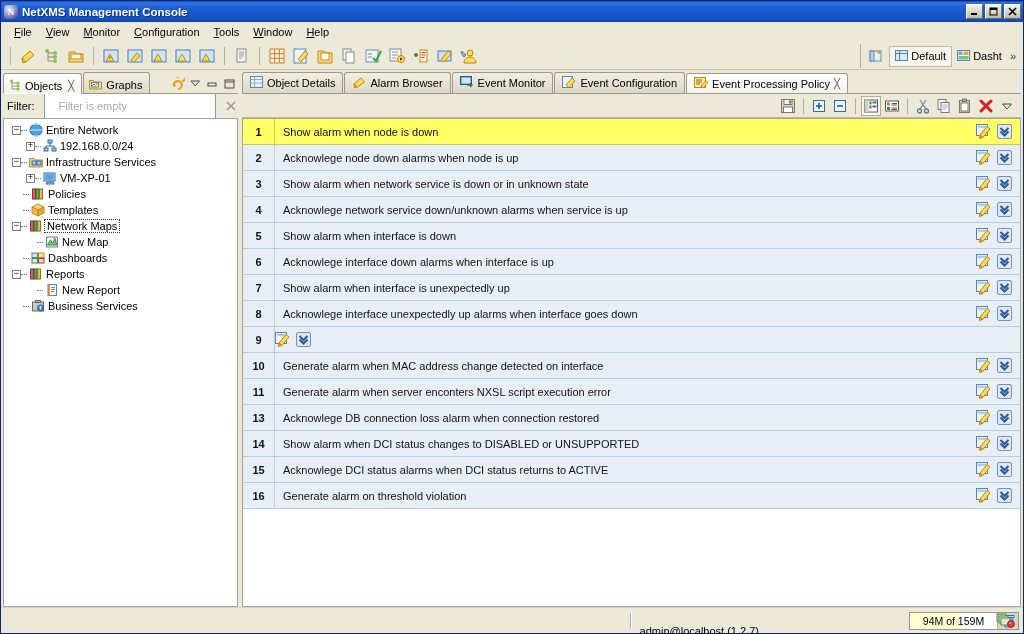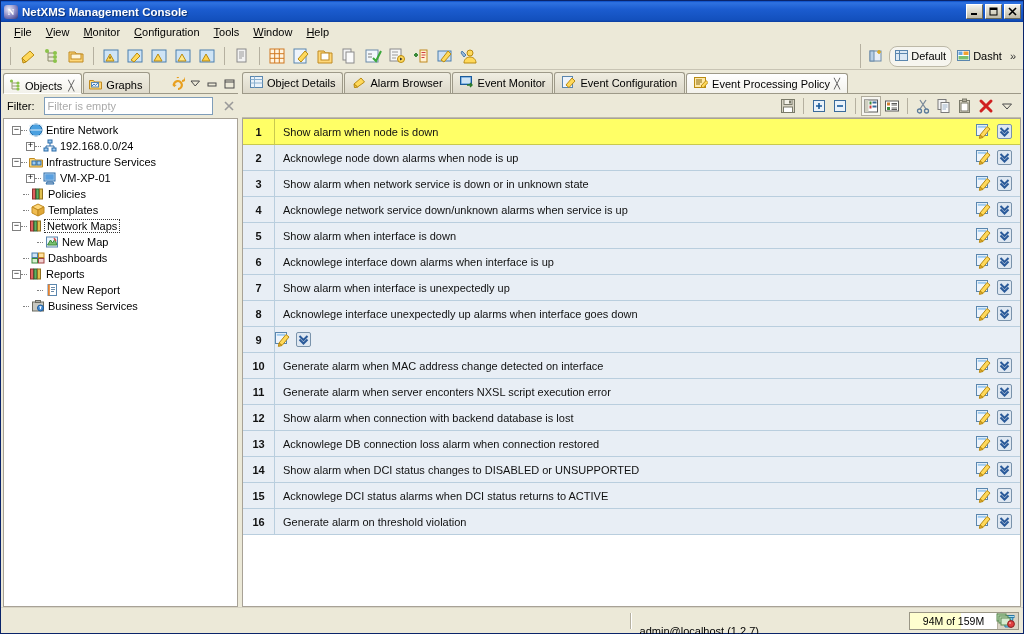--- a/index.html
+++ b/index.html
@@ -84,21 +84,21 @@
     display: flex; align-items: center; height: 24px;
     border-left: 1px solid #b5b0a0; padding-left: 4px;
   }
   .persp-btn {
     display: flex; align-items: center; gap: 3px;
     padding: 2px 5px; font-size: 11px; white-space: nowrap; color:#000;
   }
   .persp-btn.active {
     background: #f6f5ef;
     border: 1px solid #bdb9a8;
-    border-radius: 8px;
+    border-radius: 0;
   }
   .persp-chev { font-size: 11px; padding: 0 3px; color: #333;}
 
   
   .bodywrap { flex: 1; display: flex; min-height: 0; padding: 2px 2px 0 2px; gap: 0; background:#ece9d8;}
   
   .leftpanel { width: 235px; display: flex; flex-direction: column; min-height:0;}
   .viewtabs {
     height: 22px; display: flex; align-items: flex-end; position: relative;
     border-bottom: 1px solid #9d9988;
@@ -125,23 +125,23 @@
   }
   .vtt { width: 14px; height: 13px; display:flex;align-items:center;justify-content:center;}
 
   .filterbar {
     height: 24px; display: flex; align-items: center;
     gap: 9px; padding: 3px 2px 3px 4px;
     background: #ece9d8;
   }
   .filterbar label { font-size: 11px; }
   .filterinput {
-    flex: 1; height: 18px;
+    flex: 1; height: 26px;
     border: 1px solid #7f9db9; background: #fff;
-    font-size: 11px; padding: 1px 3px; color: #a0a0a0;
+    font-size: 11px; padding: 1px 14px; color: #a0a0a0;
     font-family: "Liberation Sans", sans-serif;
   }
   .filterinput::placeholder { color: #aaa; }
   .filter-clear { width: 14px; height: 14px; display:flex;align-items:center;justify-content:center;}
 
   .treebox {
     flex: 1; background: #fff;
     border: 1px solid #a8a296;
     overflow: hidden; min-height: 0;
     padding: 3px 0 0 0;
@@ -1055,41 +1055,20 @@
                 <div class="ric">
                   <svg width="15" height="15" viewBox="0 0 15 15">
                     <rect x="0.5" y="0.5" width="14" height="14" rx="1.5" fill="#dfe8f2" stroke="#7a93ab"></rect>
                     <path d="M3.5 4 L7.5 8 L11.5 4" stroke="#2a5a9a" stroke-width="2" fill="none"></path>
                     <path d="M3.5 7.5 L7.5 11.5 L11.5 7.5" stroke="#2a5a9a" stroke-width="2" fill="none"></path>
                   </svg>
                 </div>
               </div>
             </div>
             <div class="rulerow">
-              <div class="rulenum">12</div>
-              <div class="ruletext">Show alarm when connection with backend database is lost</div>
-              <div class="ruleicons">
-                <div class="ric">
-                  <svg width="15" height="15" viewBox="0 0 15 15">
-                    <rect x="0.5" y="0.5" width="11" height="11" fill="#eef4fb" stroke="#5a86ae"></rect>
-                    <rect x="1.8" y="1.8" width="8.4" height="2" fill="#9ecbf0"></rect>
-                    <path d="M4 11 L11 2.5 L14 5 L7 13.5 Z" fill="#ffd95b" stroke="#b98b12"></path>
-                    <path d="M4 11 L7 13.5 L3.4 14.4 Z" fill="#e8b030" stroke="#b98b12"></path>
-                  </svg>
-                </div>
-                <div class="ric">
-                  <svg width="15" height="15" viewBox="0 0 15 15">
-                    <rect x="0.5" y="0.5" width="14" height="14" rx="1.5" fill="#dfe8f2" stroke="#7a93ab"></rect>
-                    <path d="M3.5 4 L7.5 8 L11.5 4" stroke="#2a5a9a" stroke-width="2" fill="none"></path>
-                    <path d="M3.5 7.5 L7.5 11.5 L11.5 7.5" stroke="#2a5a9a" stroke-width="2" fill="none"></path>
-                  </svg>
-                </div>
-              </div>
-            </div>
-            <div class="rulerow">
               <div class="rulenum">13</div>
               <div class="ruletext">Acknowlege DB connection loss alarm when connection restored</div>
               <div class="ruleicons">
                 <div class="ric">
                   <svg width="15" height="15" viewBox="0 0 15 15">
                     <rect x="0.5" y="0.5" width="11" height="11" fill="#eef4fb" stroke="#5a86ae"></rect>
                     <rect x="1.8" y="1.8" width="8.4" height="2" fill="#9ecbf0"></rect>
                     <path d="M4 11 L11 2.5 L14 5 L7 13.5 Z" fill="#ffd95b" stroke="#b98b12"></path>
                     <path d="M4 11 L7 13.5 L3.4 14.4 Z" fill="#e8b030" stroke="#b98b12"></path>
                   </svg>

